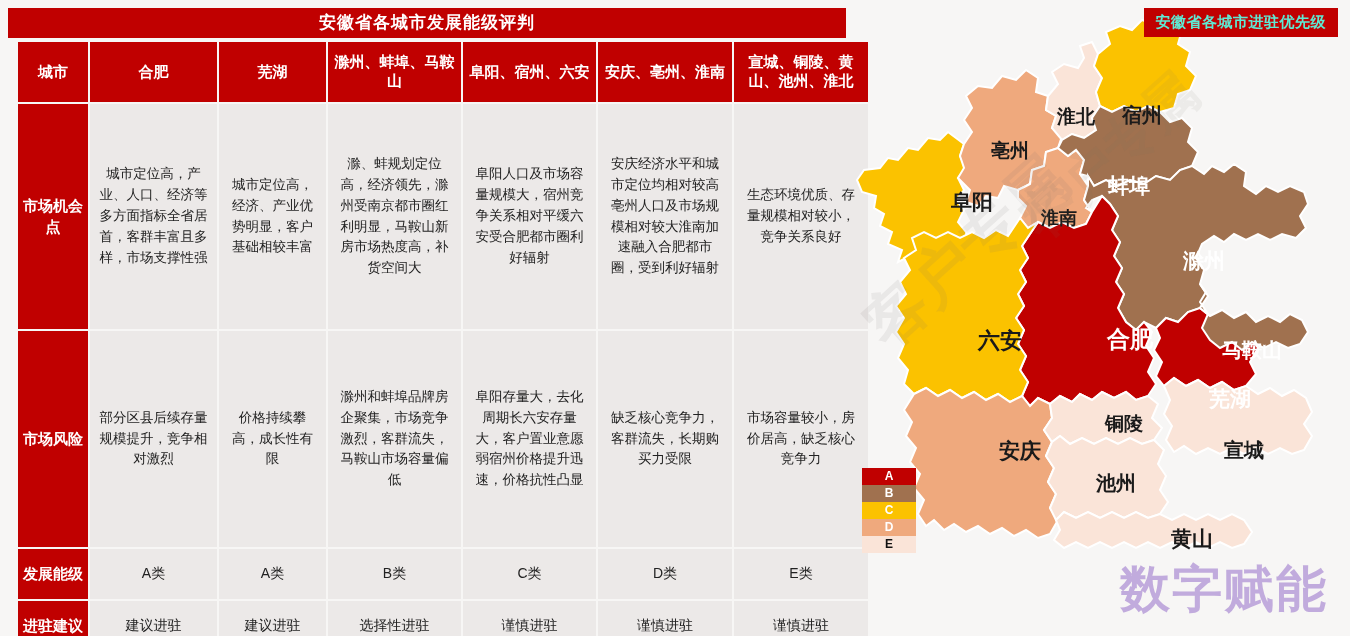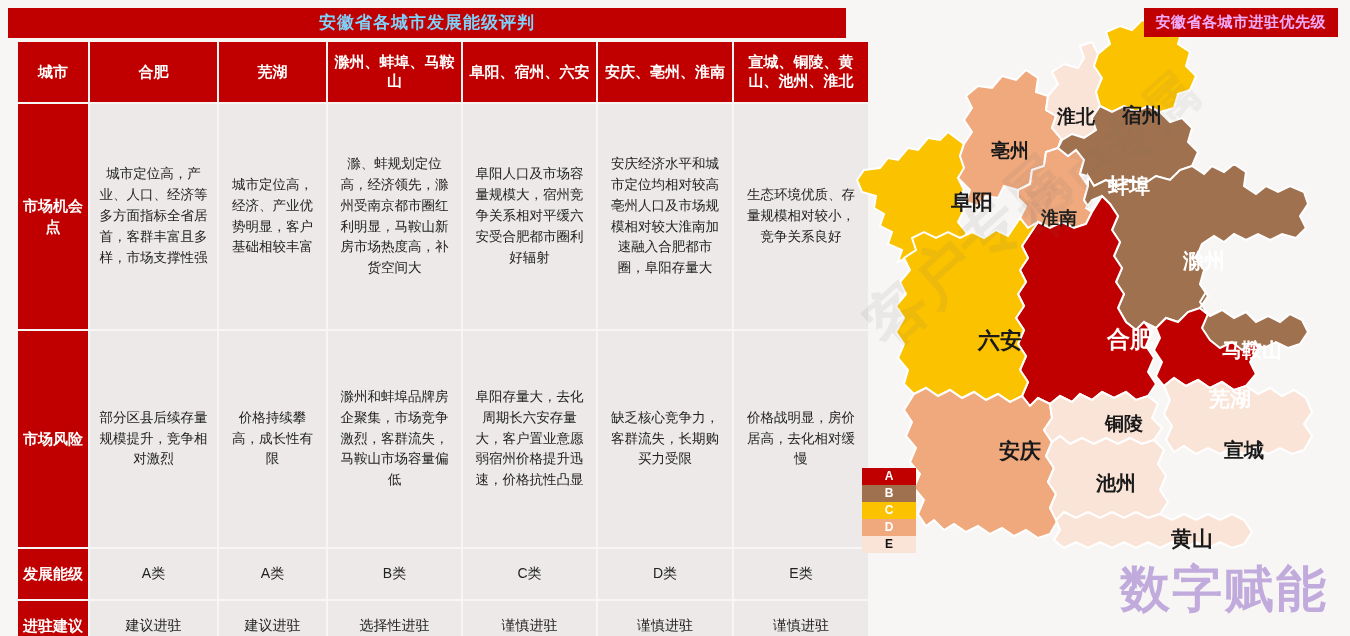--- a/index.html
+++ b/index.html
@@ -11,21 +11,21 @@
   }
   #root { position: relative; width: 1350px; height: 636px; background: #f7f6f5; }
 
   
   #table-panel {
     position: absolute; left: 8px; top: 8px;
     width: 838px; height: 612px;
   }
   #table-title {
     height: 30px; line-height: 30px;
-    background: #C00000; color: #7dd3fc;
+    background: #C00000; color: #ffffff;
     font-size: 17px; font-weight: bold; text-align: center;
     letter-spacing: 1px;
   }
   table.grid {
     width: 838px;
     border-collapse: separate;
     border-spacing: 2px 2px;
     margin-top: 2px;
     table-layout: fixed;
     margin-left: 8px;
@@ -50,21 +50,21 @@
   .row-label {
     background: #C00000; color: #ffffff;
     font-weight: bold; font-size: 15px; text-align: center;
     line-height: 1.35; padding: 4px 2px;
   }
 
   
   #map-panel { position: absolute; left: 852px; top: 0; width: 498px; height: 636px; }
   #map-title {
     position: absolute; right: 12px; top: 8px;
-    background: #C00000; color: #f0abfc;
+    background: #C00000; color: #5eead4;
     font-size: 15px; font-weight: bold;
     padding: 5px 12px; letter-spacing: 0.5px;
     white-space: nowrap; z-index: 6;
   }
   #map-svg { position: absolute; left: 0; top: 0; width: 498px; height: 636px; }
   .region { stroke: #ffffff; stroke-width: 2; }
   .rlabel { font-family: "Liberation Sans","DejaVu Sans",sans-serif; font-weight: bold;
             text-anchor: middle; dominant-baseline: middle; }
   .rlabel.dark { fill: #1a1a1a; }
   .rlabel.light { fill: #ffffff; }
@@ -127,32 +127,32 @@
           <td class="hdr">安庆、亳州、淮南</td>
           <td class="hdr">宣城、铜陵、黄山、池州、淮北</td>
         </tr>
 
         <tr>
           <td class="row-label" style="height:225px">市场机会点</td>
           <td class="cell">城市定位高，产业、人口、经济等多方面指标全省居首，客群丰富且多样，市场支撑性强</td>
           <td class="cell">城市定位高，经济、产业优势明显，客户基础相较丰富</td>
           <td class="cell">滁、蚌规划定位高，经济领先，滁州受南京都市圈红利明显，马鞍山新房市场热度高，补货空间大</td>
           <td class="cell">阜阳人口及市场容量规模大，宿州竞争关系相对平缓六安受合肥都市圈利好辐射</td>
-          <td class="cell">安庆经济水平和城市定位均相对较高亳州人口及市场规模相对较大淮南加速融入合肥都市圈，阜阳存量大</td>
+          <td class="cell">安庆经济水平和城市定位均相对较高亳州人口及市场规模相对较大淮南加速融入合肥都市圈，受到利好辐射</td>
           <td class="cell">生态环境优质、存量规模相对较小，竞争关系良好</td>
         </tr>
 
         <tr>
           <td class="row-label" style="height:216px">市场风险</td>
           <td class="cell">部分区县后续存量规模提升，竞争相对激烈</td>
           <td class="cell">价格持续攀高，成长性有限</td>
           <td class="cell">滁州和蚌埠品牌房企聚集，市场竞争激烈，客群流失，马鞍山市场容量偏低</td>
           <td class="cell">阜阳存量大，去化周期长六安存量大，客户置业意愿弱宿州价格提升迅速，价格抗性凸显</td>
           <td class="cell">缺乏核心竞争力，客群流失，长期购买力受限</td>
-          <td class="cell">价格战明显，房价居高，去化相对缓慢</td>
+          <td class="cell">市场容量较小，房价居高，缺乏核心竞争力</td>
         </tr>
 
         <tr>
           <td class="row-label" style="height:50px">发展能级</td>
           <td class="cell small">A类</td>
           <td class="cell small">A类</td>
           <td class="cell small">B类</td>
           <td class="cell small">C类</td>
           <td class="cell small">D类</td>
           <td class="cell small">E类</td>

